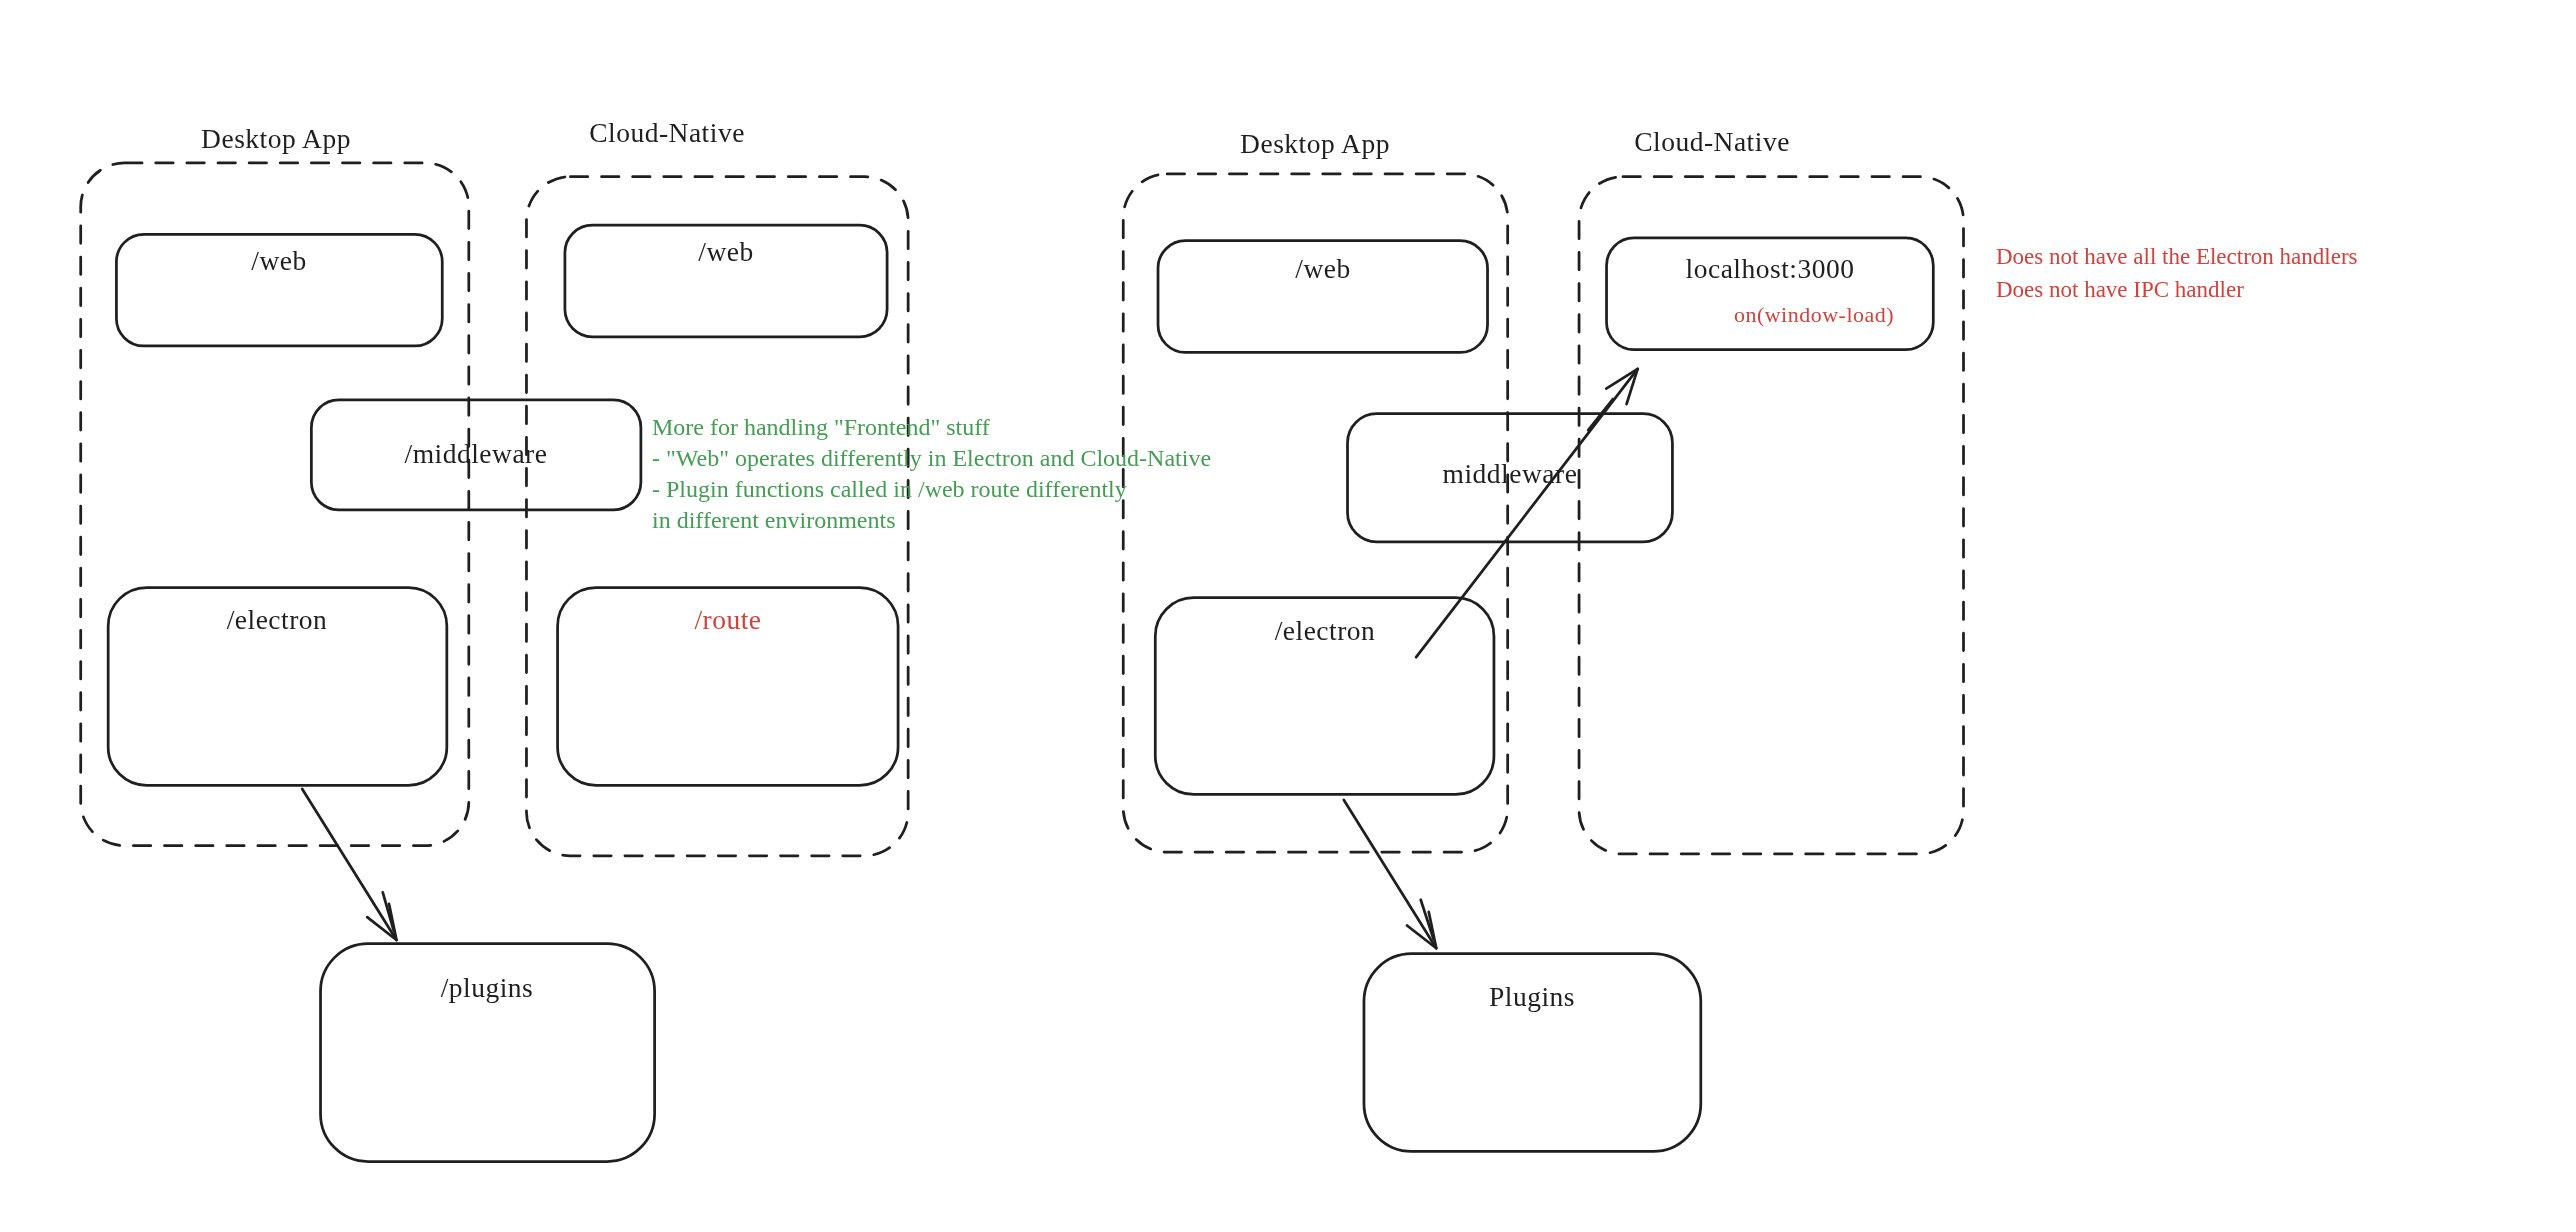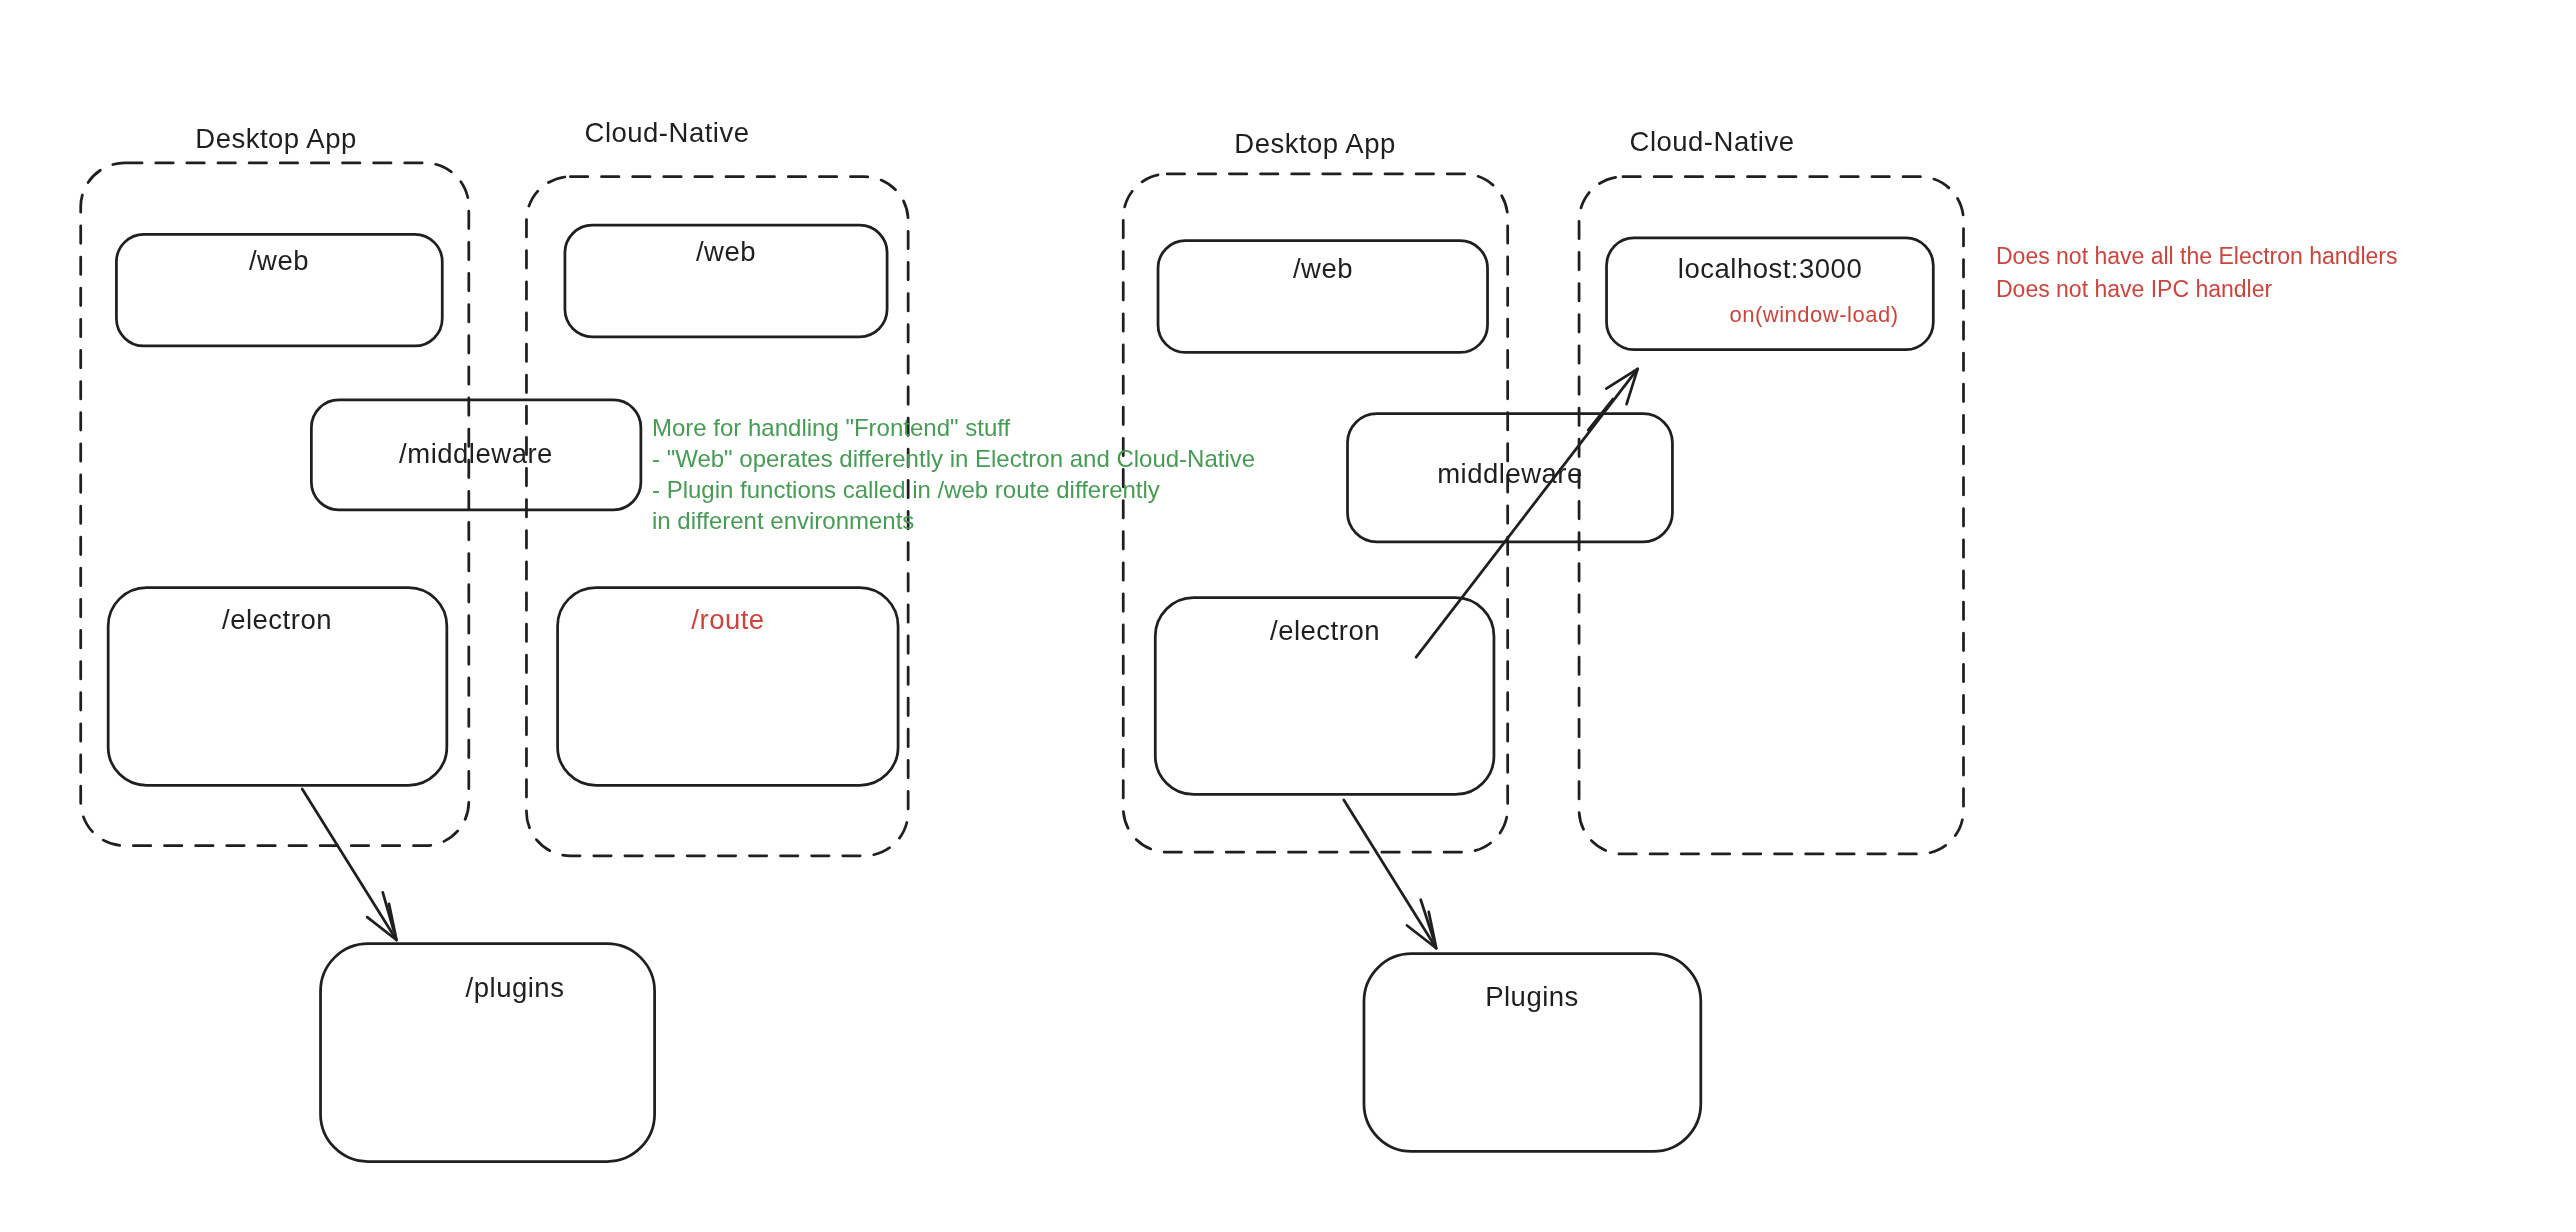--- a/index.html
+++ b/index.html
@@ -1,21 +1,21 @@
 <!DOCTYPE html>
 <html style="font-size:14.6px"><head>
 <meta charset="utf-8">
 <style>
   html, body { margin: 0; padding: 0; background: #ffffff; }
   .canvas {
     position: relative;
     width: 2576px;
     height: 1232px;
     background: #ffffff;
-    font-family: Liberation Sans, sans-serif;
+    font-family: Liberation Serif, serif;
     color: #1f1f1f;
     overflow: hidden;
   }
   svg.shapes {
     position: absolute;
     left: 0; top: 0;
     width: 2576px; height: 1232px;
   }
   .lbl {
     position: absolute;
@@ -81,21 +81,21 @@
   </svg>
 
   <div class="lbl" style="left:276px; top:123px;">Desktop App</div>
   <div class="lbl" style="left:667px; top:117px;">Cloud-Native</div>
 
   <div class="lbl" style="left:279px; top:245px;">/web</div>
   <div class="lbl" style="left:726px; top:236px;">/web</div>
   <div class="lbl" style="left:476px; top:438px;text-align:center;">/middleware</div>
   <div class="lbl" style="left:277px; top:604px;">/electron</div>
   <div class="lbl red" style="left:728px; top:604px;">/route</div>
-  <div class="lbl" style="left:487px; top:972px;margin-left:28px;">/plugins</div>
+  <div class="lbl" style="left:487px; top:972px;">/plugins</div>
 
   <div class="note green" style="left:652px; top:412px;">
     <div>More for handling "Frontend" stuff</div>
     <div>- "Web" operates differently in Electron and Cloud-Native</div>
     <div>- Plugin functions called in /web route differently</div>
     <div>in different environments</div>
   </div>
 
   <div class="lbl" style="left:1315px; top:128px;">Desktop App</div>
   <div class="lbl" style="left:1712px; top:126px;">Cloud-Native</div>

